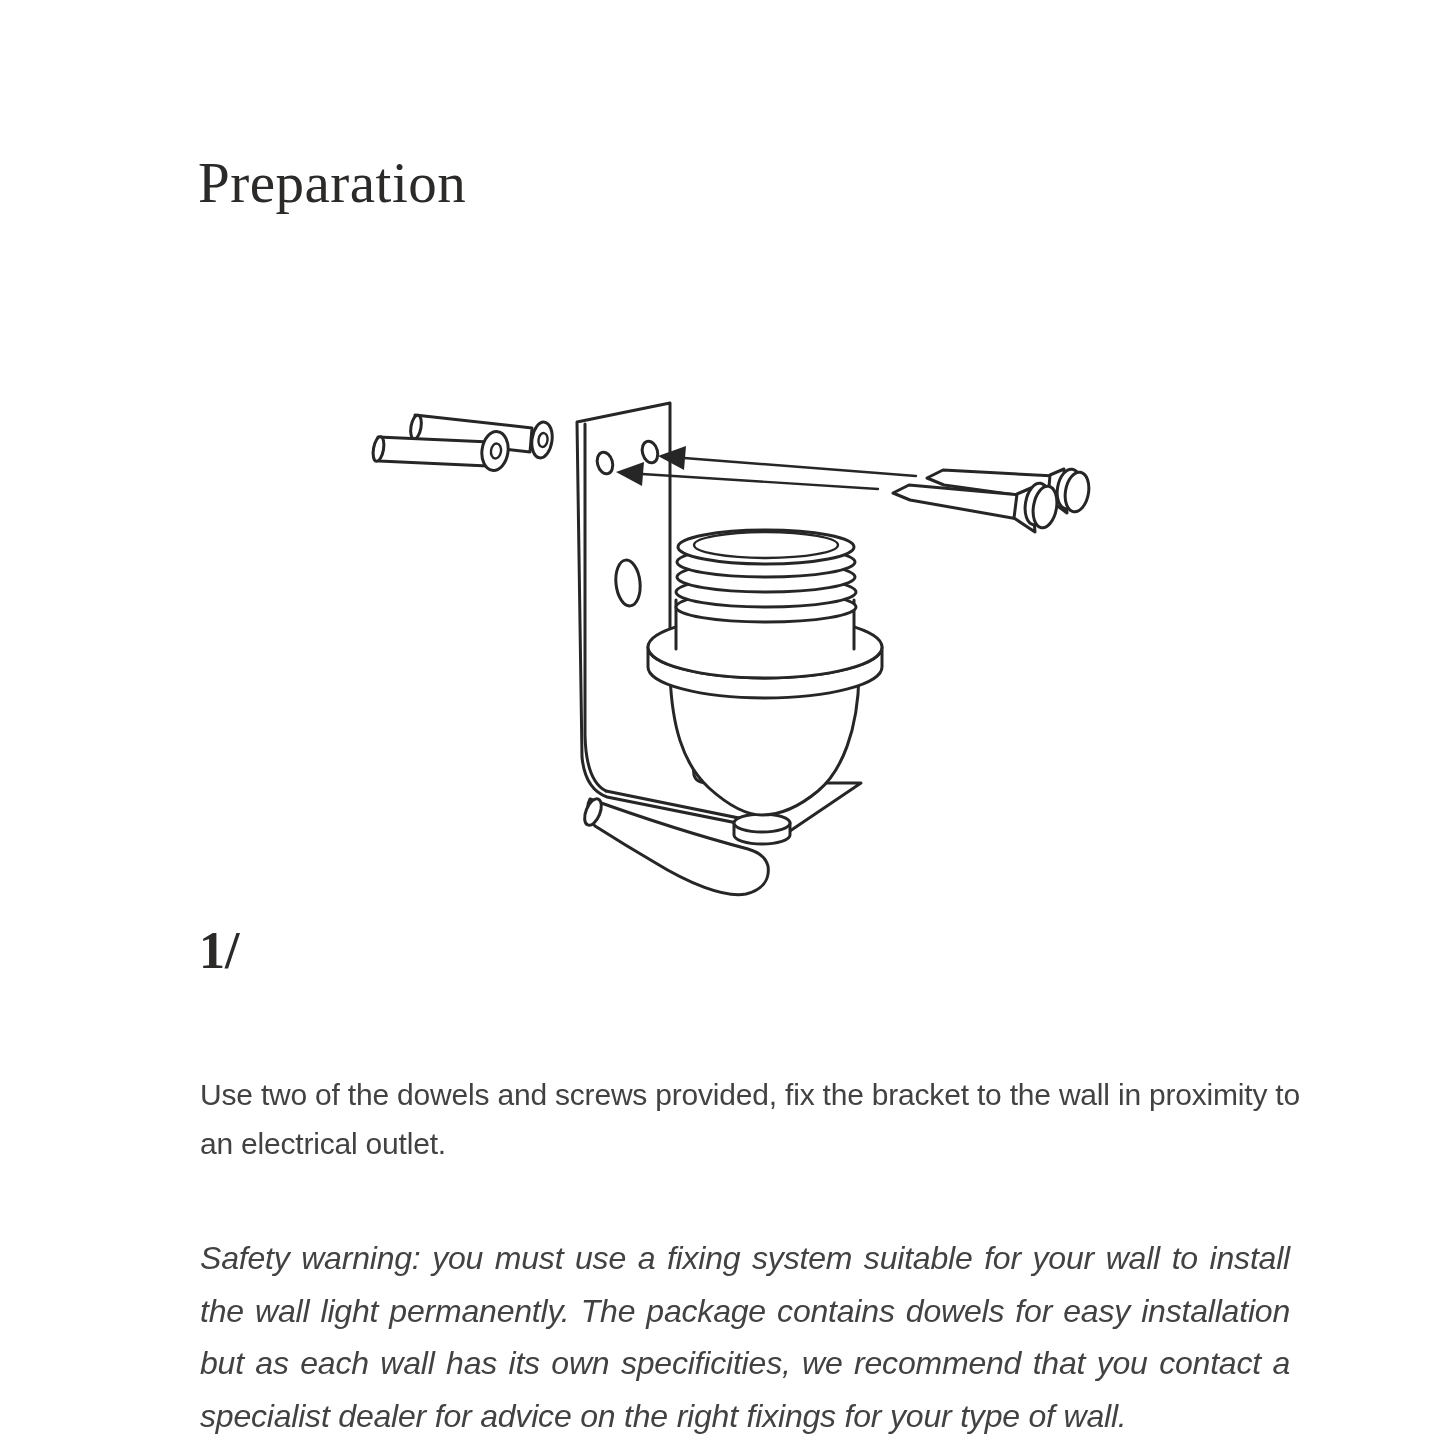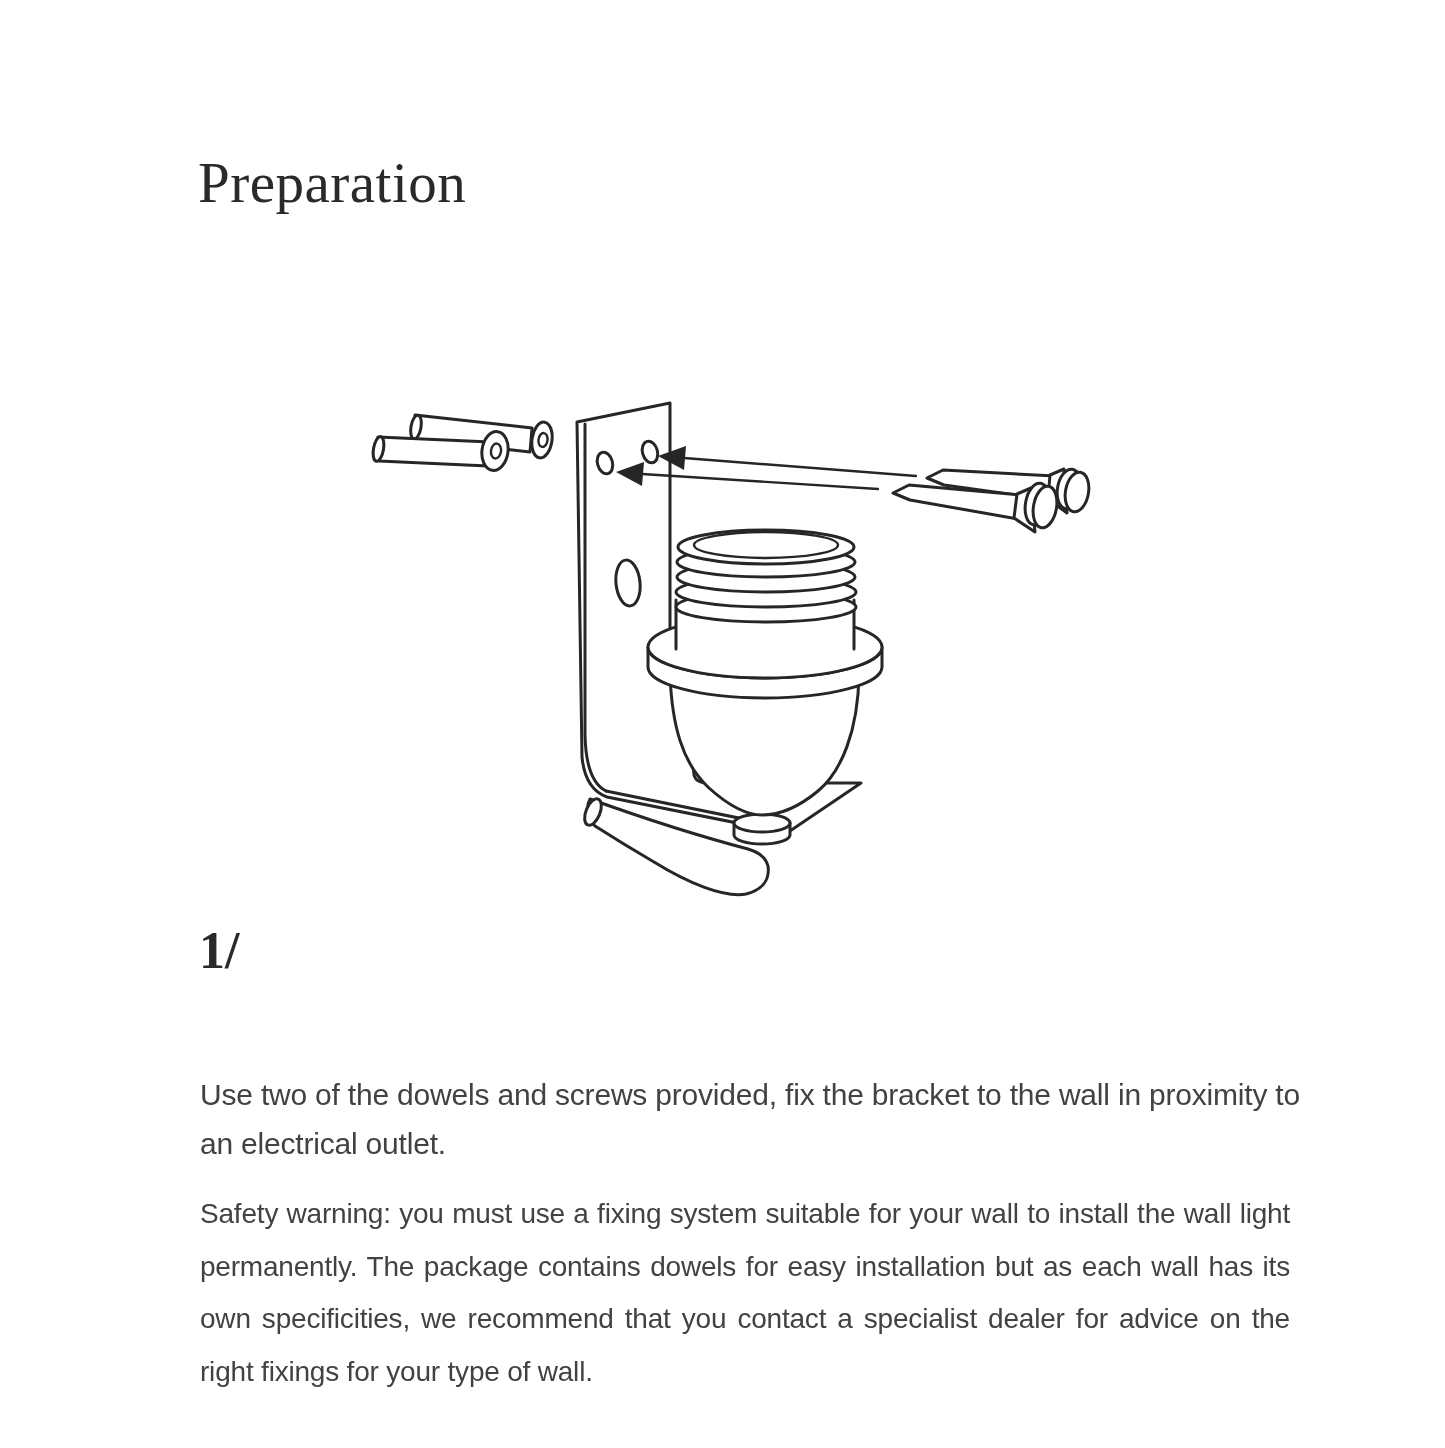--- a/index.html
+++ b/index.html
@@ -33,24 +33,25 @@
   .instruction-text {
     position: absolute; left: 200px; top: 1022px;
     width: 1105px;
     font-size: 30px;
     line-height: 49px;
     letter-spacing: -0.2px;
     color: #424242;
     margin-top: 48px;
   }
   .safety-text {
-    position: absolute; left: 200px; top: 1160px;
+    position: absolute; left: 200px; top: 1200px;
     width: 1090px;
-    font-size: 28px;
+    font-size: 32px;
     line-height: 52.5px;
+    font-style: italic;
     letter-spacing: -0.2px;
     color: #424242;
     text-align: justify;
   }
   svg .ln { stroke: #262626; fill: none; stroke-width: 3; stroke-linecap: round; stroke-linejoin: round; }
   svg .fw { fill: #ffffff; }
   svg .solid { fill: #262626; stroke: none; }
   svg .thin { stroke-width: 2.4; }
 </style>
 </head>

